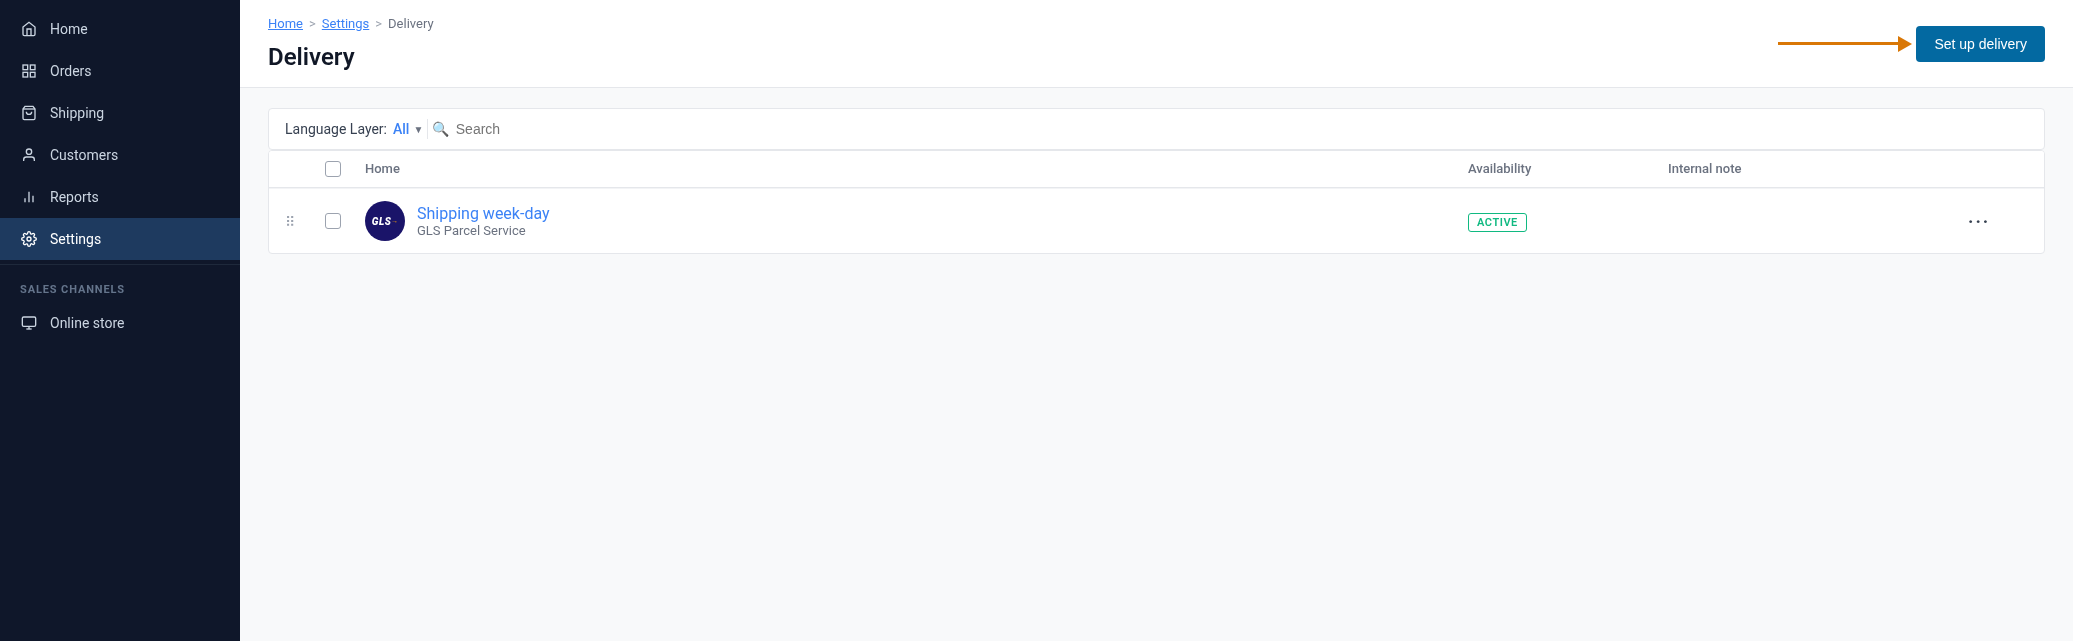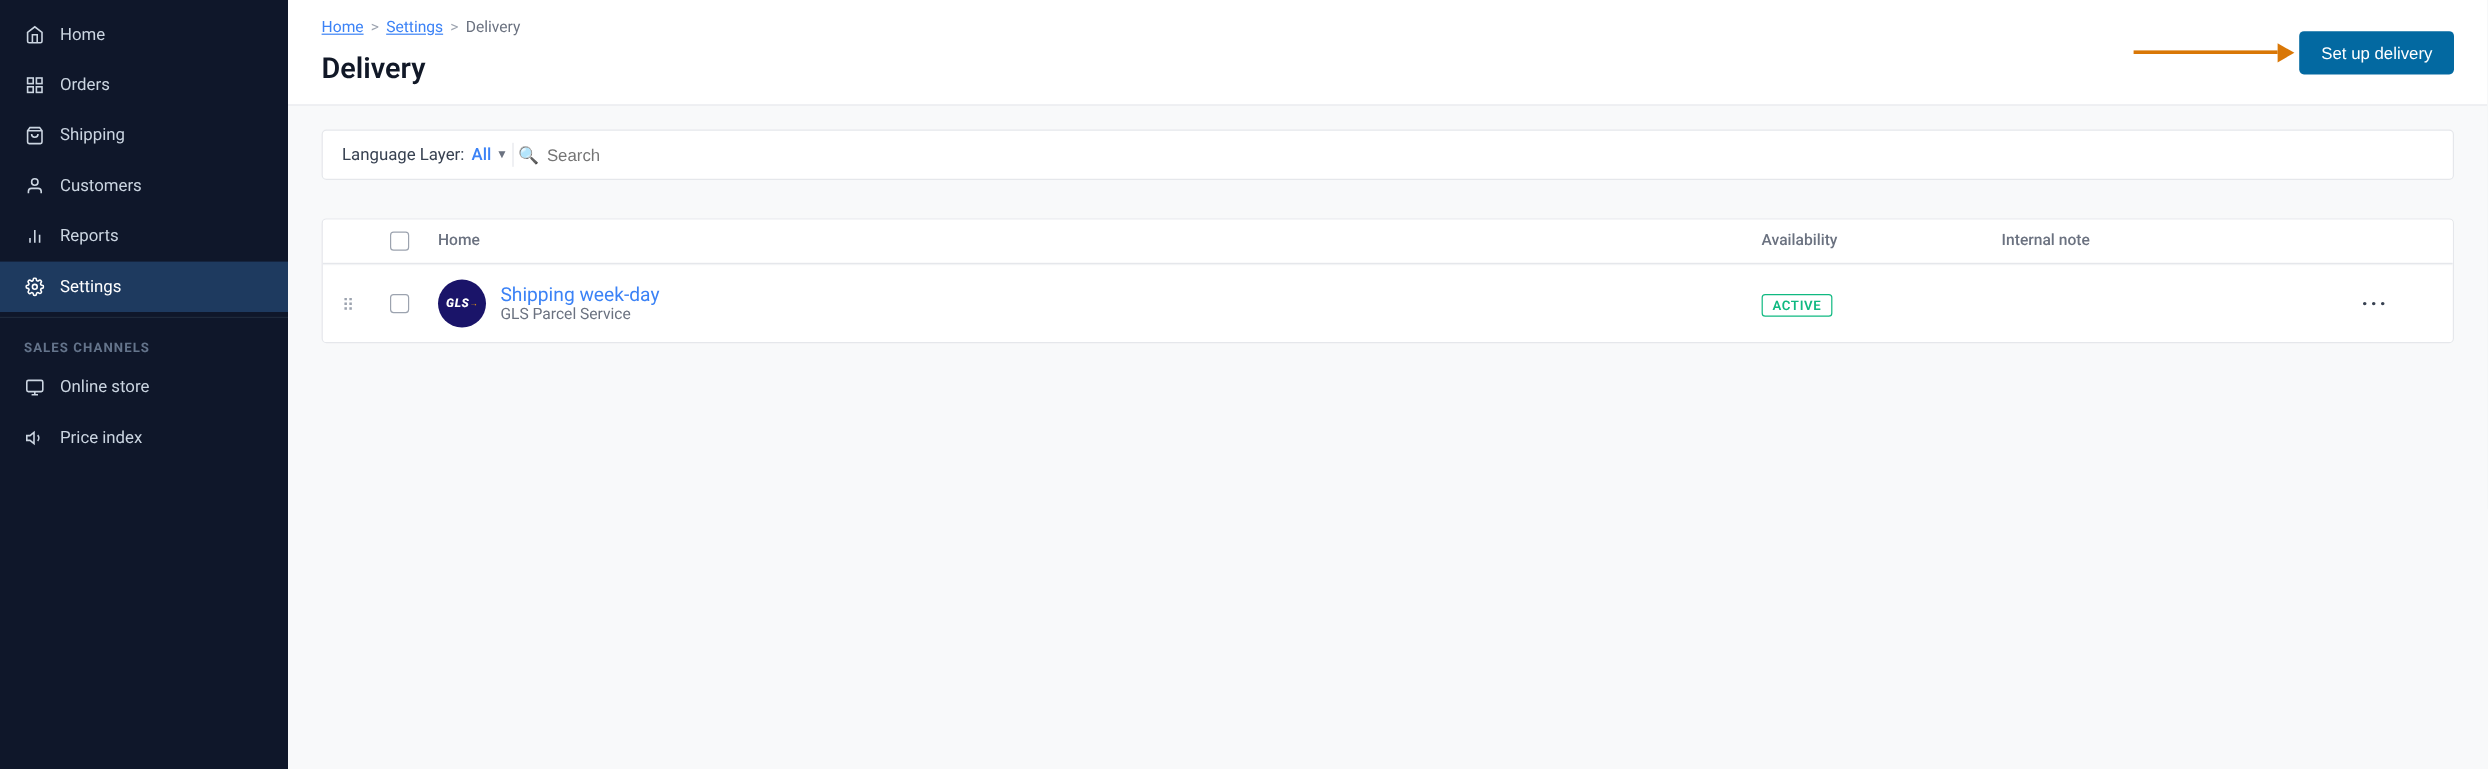--- a/index.html
+++ b/index.html
@@ -116,21 +116,21 @@
       font-weight: 500;
       cursor: pointer;
       margin-left: 4px;
     }
 
     
     .toolbar {
       display: flex;
       align-items: center;
       gap: 4px;
-      margin-bottom: 32px;
+      margin-bottom: 0;
       background: #fff;
       padding: 10px 16px;
       border: 1px solid #e5e7eb;
       border-radius: 4px;
     }
     .language-filter {
       display: flex;
       align-items: center;
       gap: 6px;
       font-size: 14px;
@@ -340,29 +340,20 @@
 
   <div class="sidebar-nav-item">
     <span class="icon">
       <svg width="16" height="16" viewBox="0 0 24 24" fill="none" stroke="currentColor" stroke-width="2">
           <rect x="2" y="3" width="20" height="14" rx="2" ry="2"></rect>
           <line x1="8" y1="21" x2="16" y2="21"></line>
           <line x1="12" y1="17" x2="12" y2="21"></line>
         </svg>
     </span>
     <span>Online store</span>
-  </div>
-  <div class="sidebar-nav-item">
-    <span class="icon">
-      <svg width="16" height="16" viewBox="0 0 24 24" fill="none" stroke="currentColor" stroke-width="2">
-          <polygon points="11 5 6 9 2 9 2 15 6 15 11 19 11 5"></polygon>
-          <path d="M15.54 8.46a5 5 0 010 7.07"></path>
-        </svg>
-    </span>
-    <span>Price index</span>
   </div>
 </nav>
 
 <main class="main">
   <div class="content-area">
 
     <div class="page-header">
       <div>
         <div class="breadcrumb">
           <a>Home</a>

